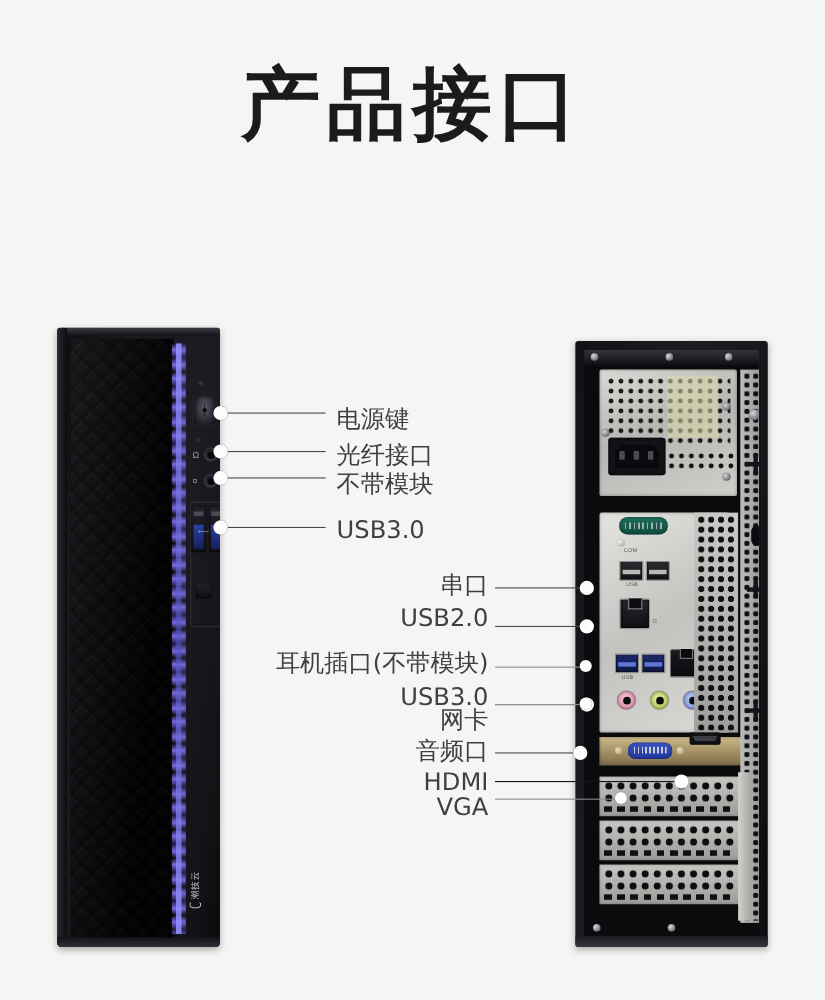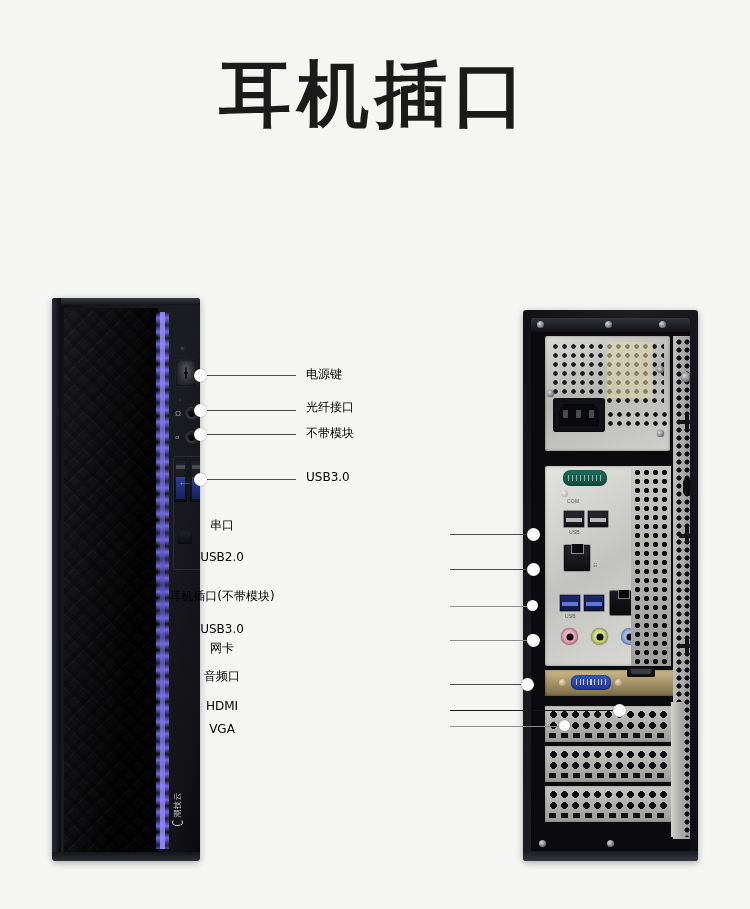--- a/index.html
+++ b/index.html
@@ -18,26 +18,26 @@
     font-size:72px;line-height:1;
     font-weight:700;
     color:#1b1b1b;
     letter-spacing:6px;
     font-family:"DejaVu Sans","Liberation Sans",sans-serif;
   }
 
   
   .lbl{
     position:absolute;
-    font-size:12px;
-    color:#000000;
+    font-size:22px;
+    color:#404040;
     white-space:nowrap;
     font-family:"DejaVu Sans","Liberation Sans",sans-serif;
   }
-  .lbl.r{text-align:center;}
+  .lbl.r{text-align:right;}
   .leader{position:absolute;height:0;border-top:1px solid #4a4a4a;}
   .leader.thin{border-top-color:#8d8d8d;}
   .leader.thick{border-top:1.6px solid #151515;}
   .dot{
     position:absolute;width:13px;height:13px;border-radius:50%;
     background:#fdfdfd;box-shadow:0 0 1px rgba(0,0,0,.55);
   }
   .dot.sm{width:11px;height:11px;}
 
   
@@ -374,21 +374,21 @@
   .tr-footlip{
     position:absolute;left:0;bottom:0;width:100%;height:10px;
     background:linear-gradient(180deg,#1b1b21,#36363f);
   }
 </style>
 </head>
 <body>
 
 <div id="stage">
 
-  <div class="title">耳机插口</div>
+  <div class="title">产品接口</div>
 
   <div class="tower-l">
     <div class="tl-toplip"></div>
     <div class="tl-leftedge"></div>
 
     <div class="grille">
       <div class="mesh"></div>
       <div class="mesh2"></div>
       <div class="grille-shade"></div>
     </div>

